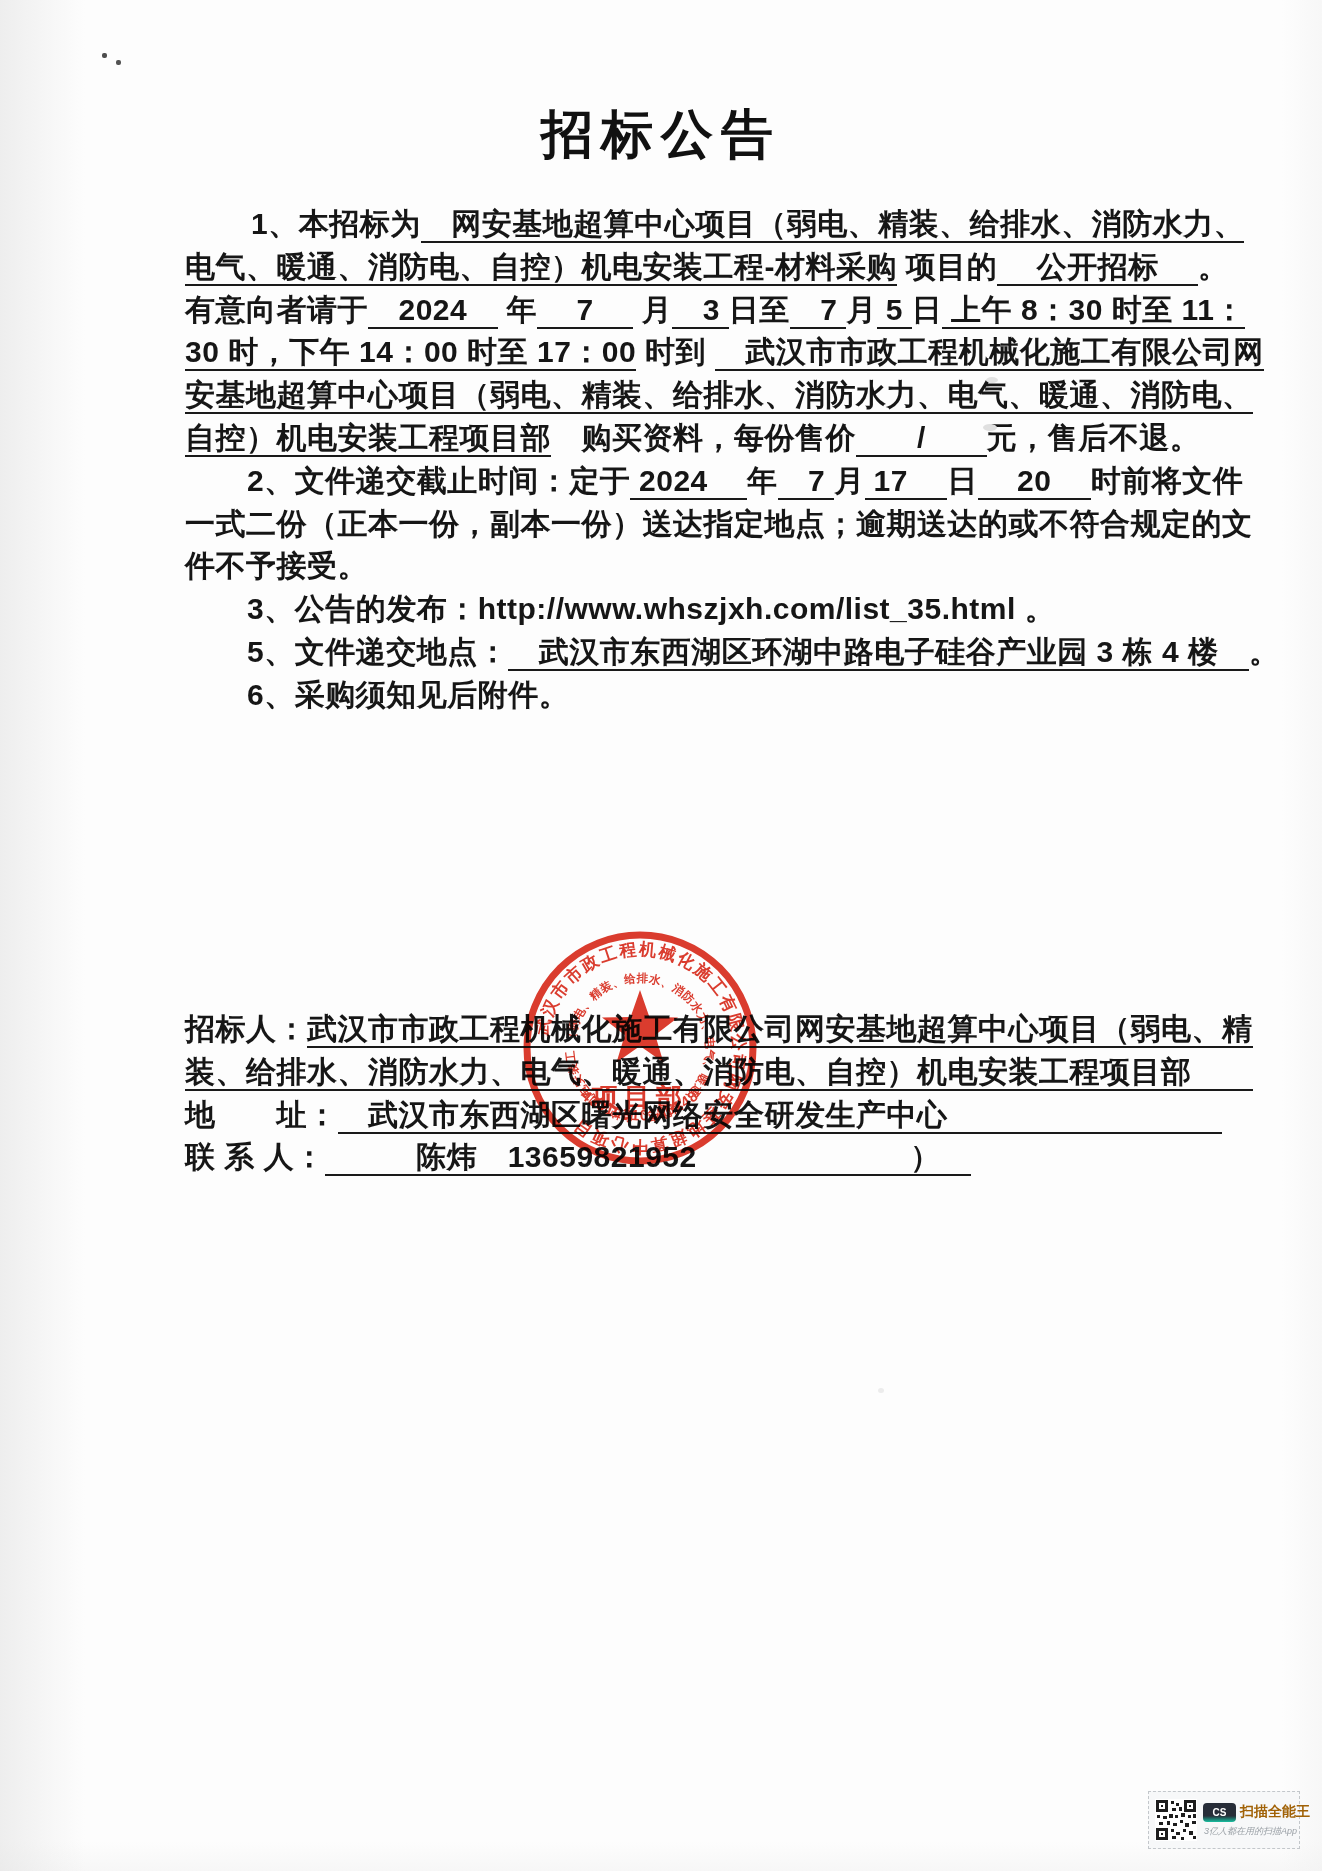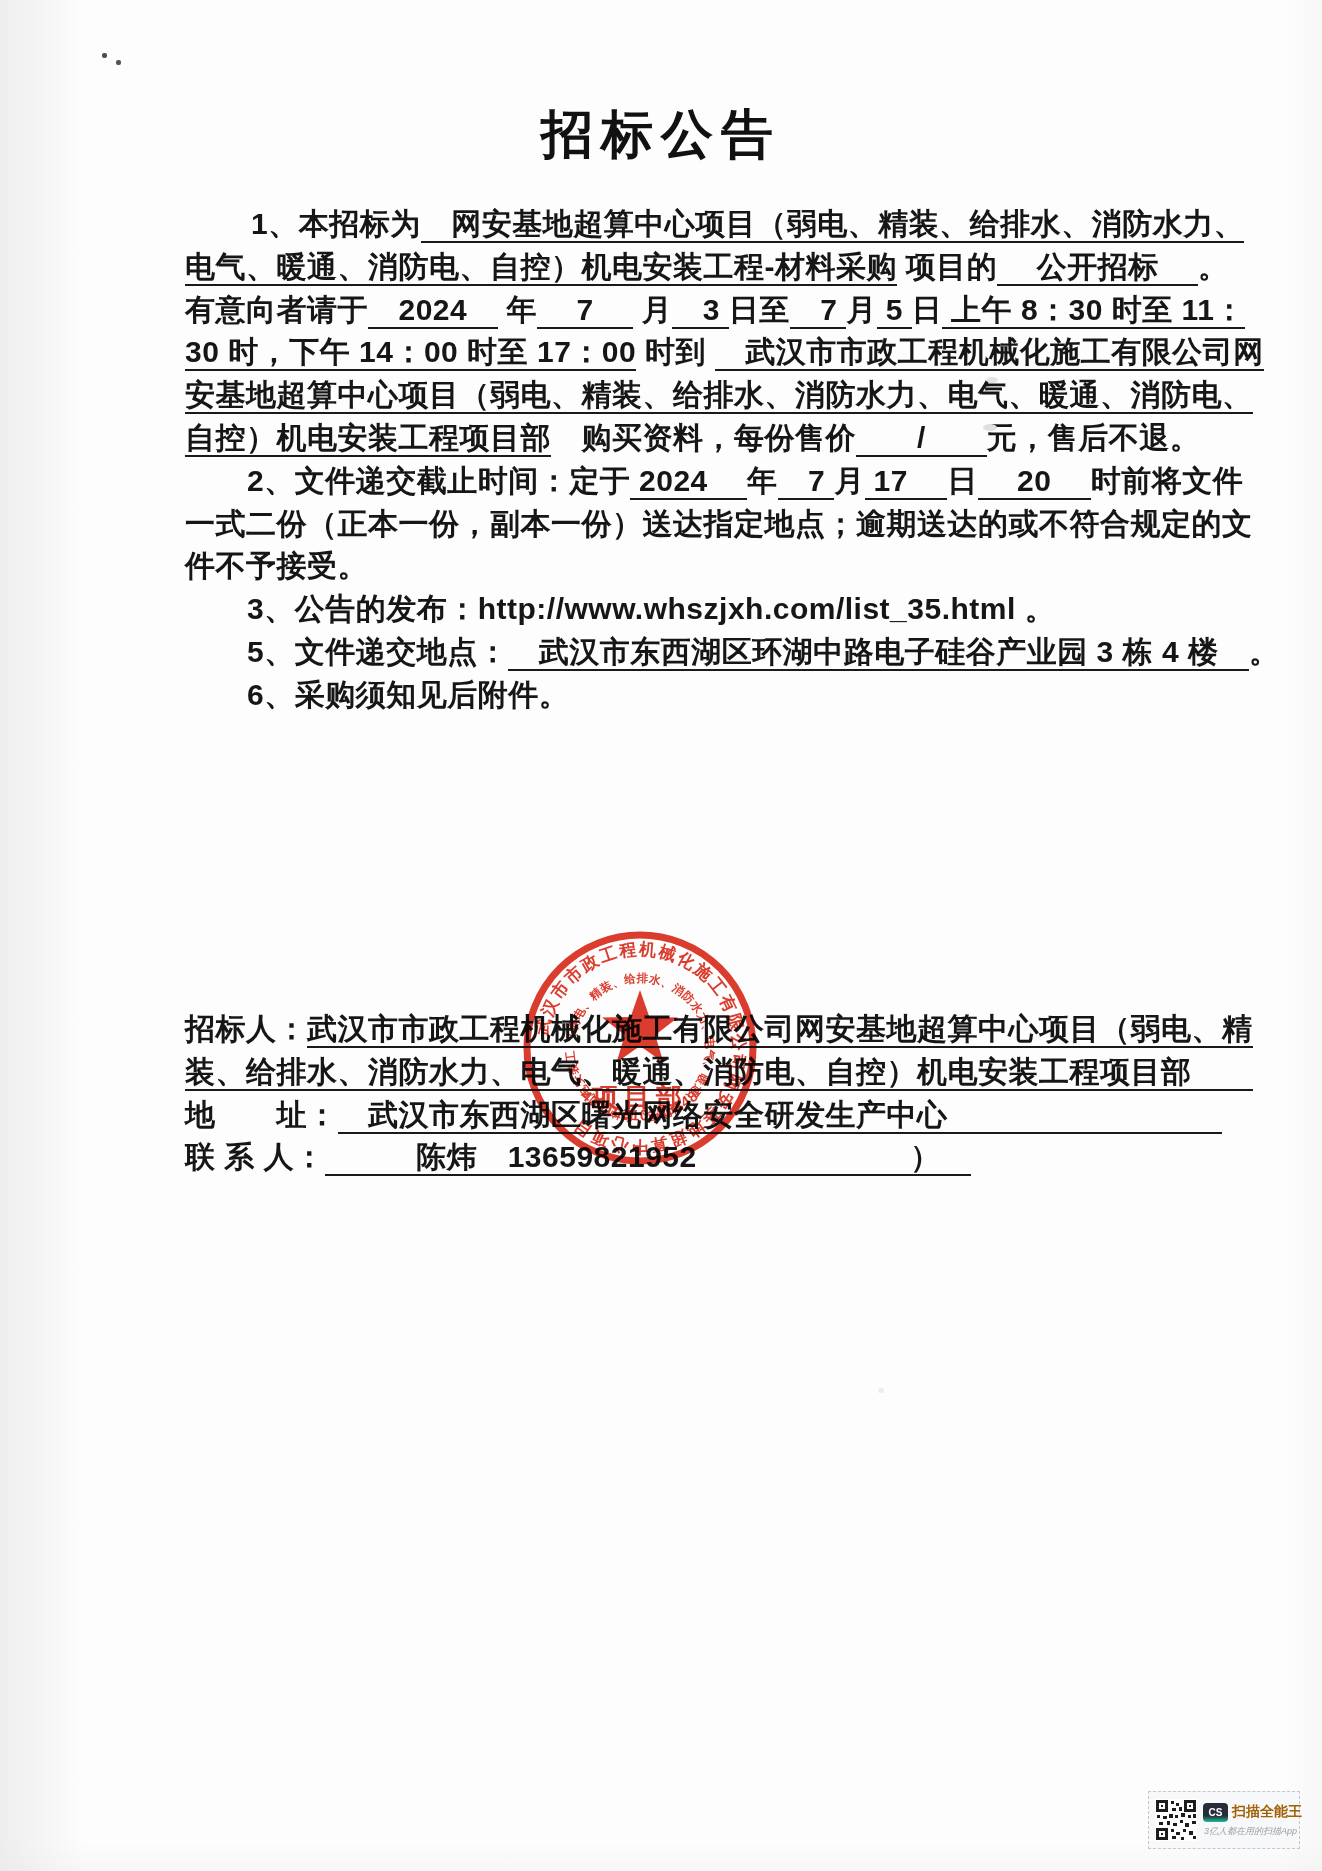--- a/index.html
+++ b/index.html
@@ -49,21 +49,21 @@
   .smudge3{left:878px;top:1388px;width:6px;height:5px;background:#ececec;border-radius:50%;}
   .watermark{
     position:absolute;left:1148px;top:1791px;width:152px;height:58px;
     border:1px dashed #c3c7cb;background:#f7f8f9;box-sizing:border-box;
     display:flex;align-items:center;gap:6px;padding:5px 6px;
   }
   .wm-qr{width:42px;height:42px;flex:0 0 auto;background:#fff;}
   .wm-right{display:flex;flex-direction:column;justify-content:center;gap:3px;min-width:0;}
   .wm-row{display:flex;align-items:center;gap:4px;}
   .cs-badge{
-    width:25px;height:19px;border-radius:4px;flex:0 0 auto;
+    width:33px;height:19px;border-radius:4px;flex:0 0 auto;
     background:linear-gradient(180deg,#272d38 0%,#272d38 68%,#18bfa0 100%);
     color:#fff;font-size:10px;font-weight:bold;display:flex;align-items:center;justify-content:center;
     letter-spacing:0;
   }
   .wm-name{font-size:14px;font-weight:bold;color:#a16207;white-space:nowrap;}
   .wm-tagline{font-size:9px;color:#9aa0a6;white-space:nowrap;padding-left:1px;font-style:italic;}
 </style>
 </head>
 <body>
 

